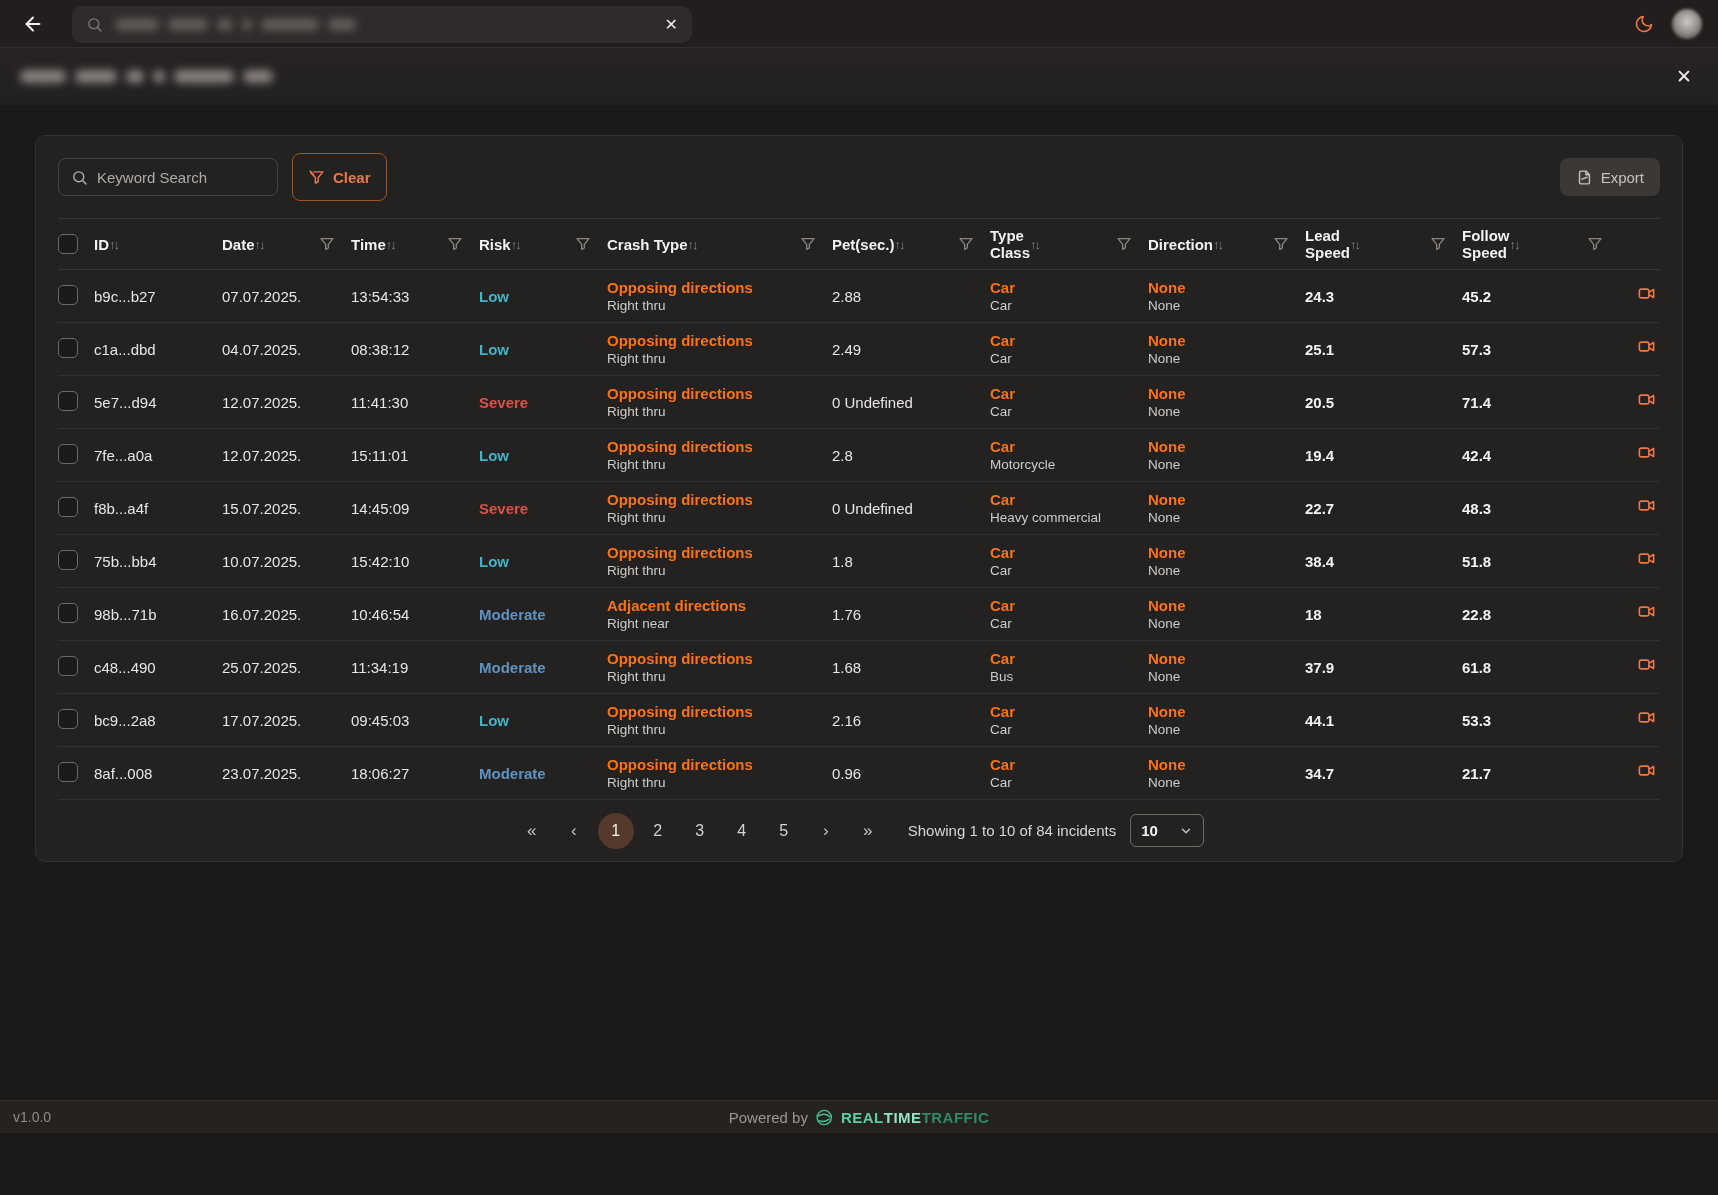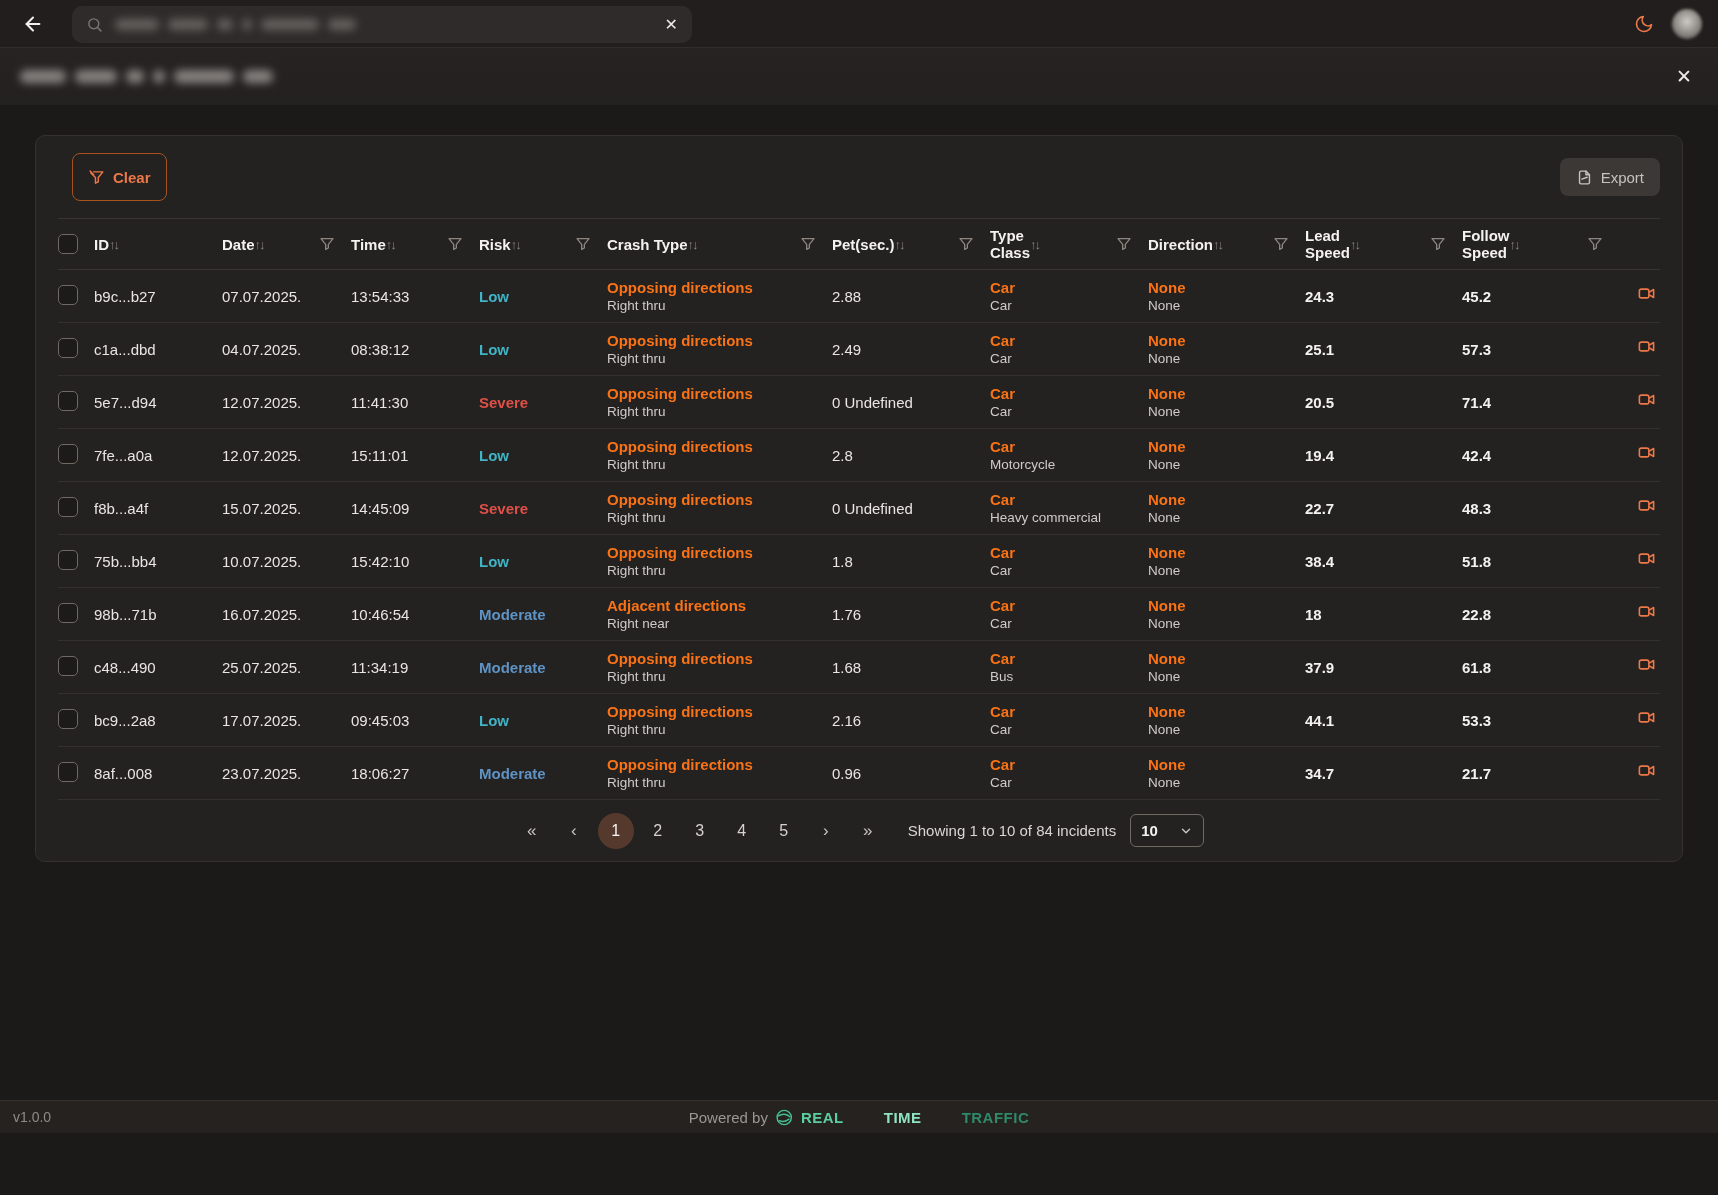--- a/index.html
+++ b/index.html
@@ -112,21 +112,21 @@
   }
   
   .footer {
     position:absolute; left:0; top:1100px; width:1718px; height:33px;
     background:#252220; border-top:1px solid #363230;
     display:flex; align-items:center;
   }
   .version { margin-left:13px; color:#8F8B86; font-size:14px; }
   .powered { position:absolute; left:50%; transform:translateX(-50%); display:flex; align-items:center; gap:7px; }
   .powered .pb { color:#9B9792; font-size:15px; }
-  .brand { font-size:15px; font-weight:bold; letter-spacing:.5px; display:flex;gap:40px; }
+  .brand { font-size:15px; font-weight:bold; letter-spacing:.5px; display:flex; }
   .br-real { color:#5BCFA0; }
   .br-time { color:#8FE3C2; }
   .br-traffic { color:#2F8A68; }
 </style>
 </head>
 <body>
 
 <header class="topbar">
   <button class="back-btn">
     <svg width="22" height="22" viewBox="0 0 24 24" fill="none" stroke="#F2F0EE" stroke-width="2.2" stroke-linecap="round" stroke-linejoin="round">
@@ -166,20 +166,27 @@
       <span class="blob" style="width:18px"></span>
       <span class="blob" style="width:12px"></span>
       <span class="blob" style="width:60px"></span>
       <span class="blob" style="width:30px"></span>
   </div>
   <button class="title-close">✕</button>
 </div>
 
 <section class="card">
   <div class="card-toolbar">
+    <div class="kw-search">
+      <svg width="17" height="17" viewBox="0 0 24 24" fill="none" stroke="#AFABA6" stroke-width="2" stroke-linecap="round">
+          <circle cx="11" cy="11" r="7"></circle>
+          <path d="M21 21l-4.3-4.3"></path>
+        </svg>
+      <input type="text" placeholder="Keyword Search" style="">
+    </div>
     <button class="clear-btn">
       <svg width="17" height="17" viewBox="0 0 24 24" fill="none" stroke="#ED7848" stroke-width="2" stroke-linecap="round" stroke-linejoin="round">
           <path d="M8 4h13l-6.5 8v6l-4 2v-8L4 5.5"></path>
           <path d="M3 3l5 5"></path>
         </svg>
       <span>Clear</span>
     </button>
     <button class="export-btn">
       <svg width="17" height="17" viewBox="0 0 24 24" fill="none" stroke="#C6C2BE" stroke-width="2" stroke-linecap="round" stroke-linejoin="round">
           <path d="M14 3H7a2 2 0 0 0-2 2v14a2 2 0 0 0 2 2h10a2 2 0 0 0 2-2V8z"></path>

